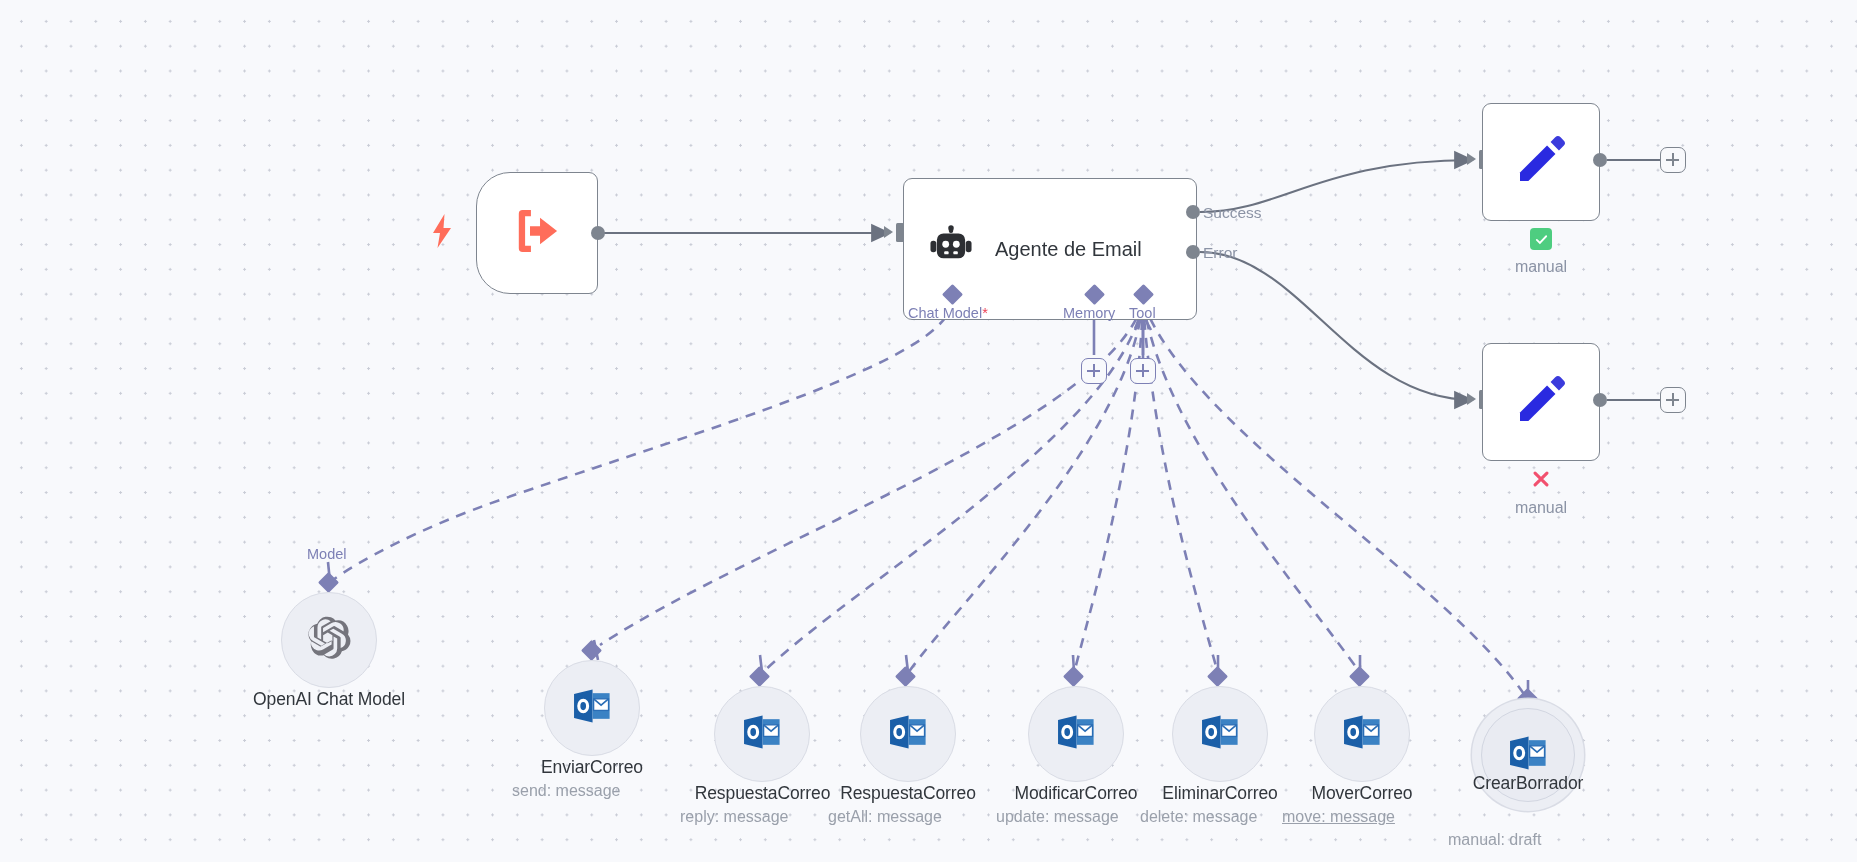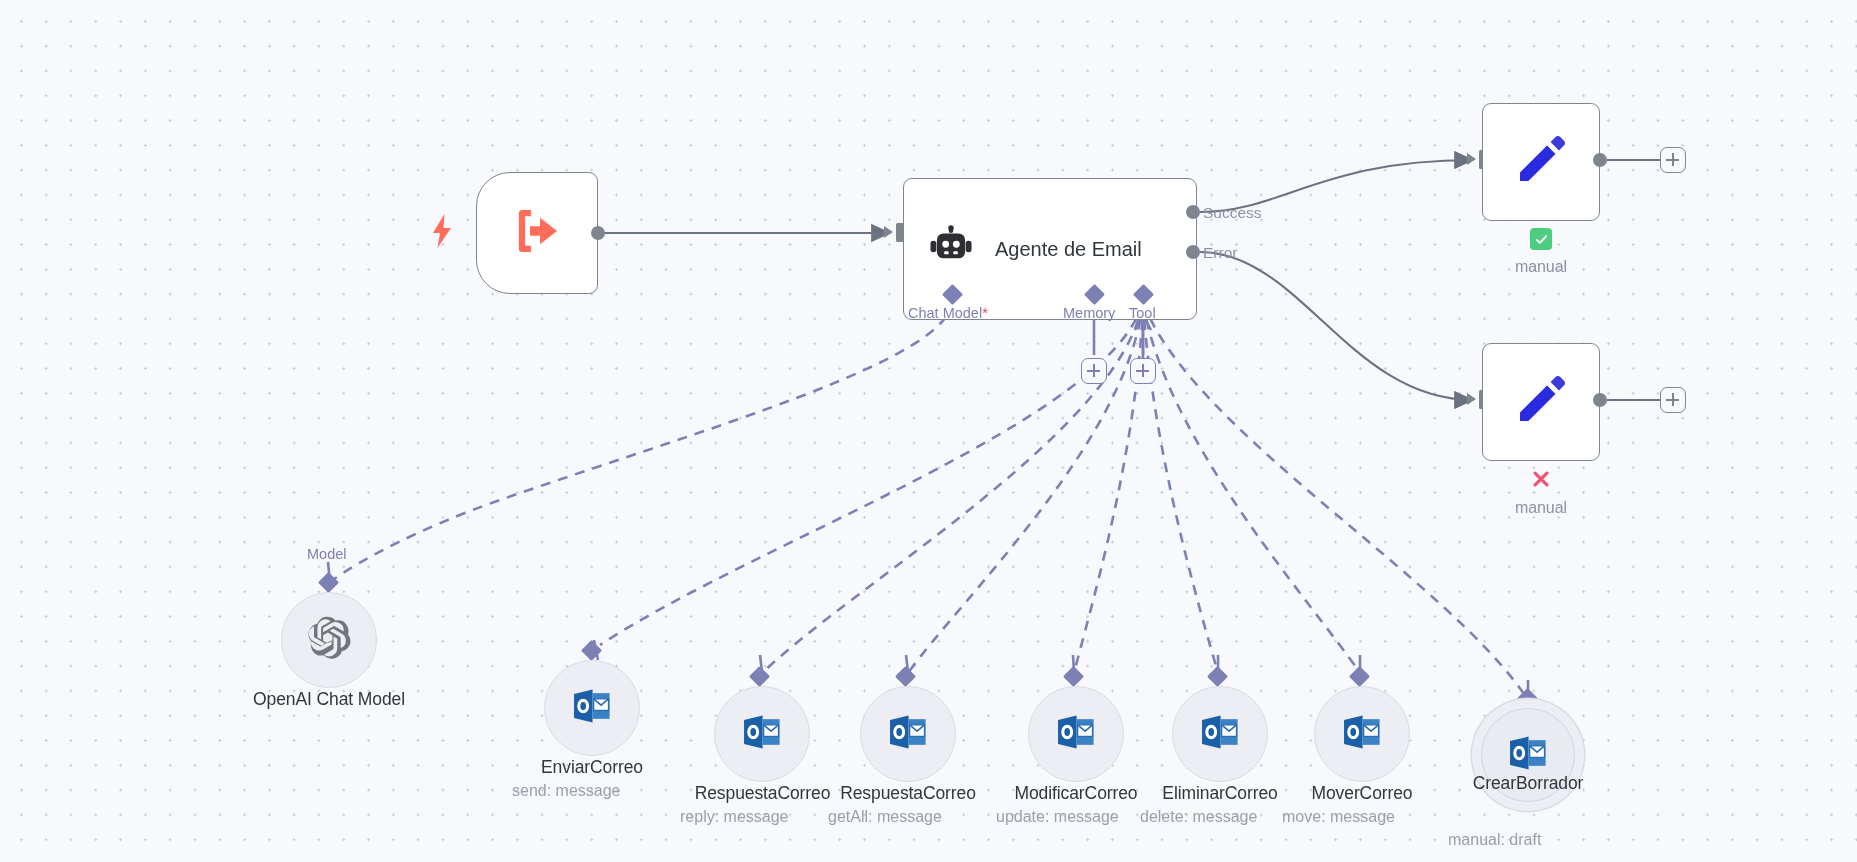--- a/index.html
+++ b/index.html
@@ -394,21 +394,21 @@
       <svg width="44" height="44" viewBox="0 0 24 24">
         <path d="M2.2 5.5 L12.3 3.0 V21.0 L2.2 18.5 Z" fill="#1b5fa8"></path>
         <path d="M12.3 5.0 H21.6 V19.0 H12.3 Z" fill="#3b82c4"></path>
         <rect x="12.9" y="8.1" width="8.1" height="6.3" fill="#fff" stroke="#2a6db5" stroke-width="0.7"></rect>
         <path d="M12.9 8.1 L16.95 11.5 L21.0 8.1" fill="none" stroke="#2a6db5" stroke-width="0.9"></path>
         <ellipse cx="7.2" cy="12" rx="2.4" ry="3.1" fill="none" stroke="#fff" stroke-width="1.7"></ellipse>
       </svg>
     </span>
   </div>
   <div class="nlabel" style="left:1282px; top:782px; width:160px;">MoverCorreo</div>
-  <div class="nsub" style="left:1282px; top:807px; width:160px;">move: message</div>
+  <div class="nsub" style="left:1282px; top:807px; width:160px;text-decoration:underline;">move: message</div>
 
   <div class="diamond" style="left:1520px; top:691px;"></div>
   <div class="cnode sel" style="left:1481px; top:708px; width:94px; height:94px;">
     <span>
       <svg width="44" height="44" viewBox="0 0 24 24">
         <path d="M2.2 5.5 L12.3 3.0 V21.0 L2.2 18.5 Z" fill="#1b5fa8"></path>
         <path d="M12.3 5.0 H21.6 V19.0 H12.3 Z" fill="#3b82c4"></path>
         <rect x="12.9" y="8.1" width="8.1" height="6.3" fill="#fff" stroke="#2a6db5" stroke-width="0.7"></rect>
         <path d="M12.9 8.1 L16.95 11.5 L21.0 8.1" fill="none" stroke="#2a6db5" stroke-width="0.9"></path>
         <ellipse cx="7.2" cy="12" rx="2.4" ry="3.1" fill="none" stroke="#fff" stroke-width="1.7"></ellipse>

